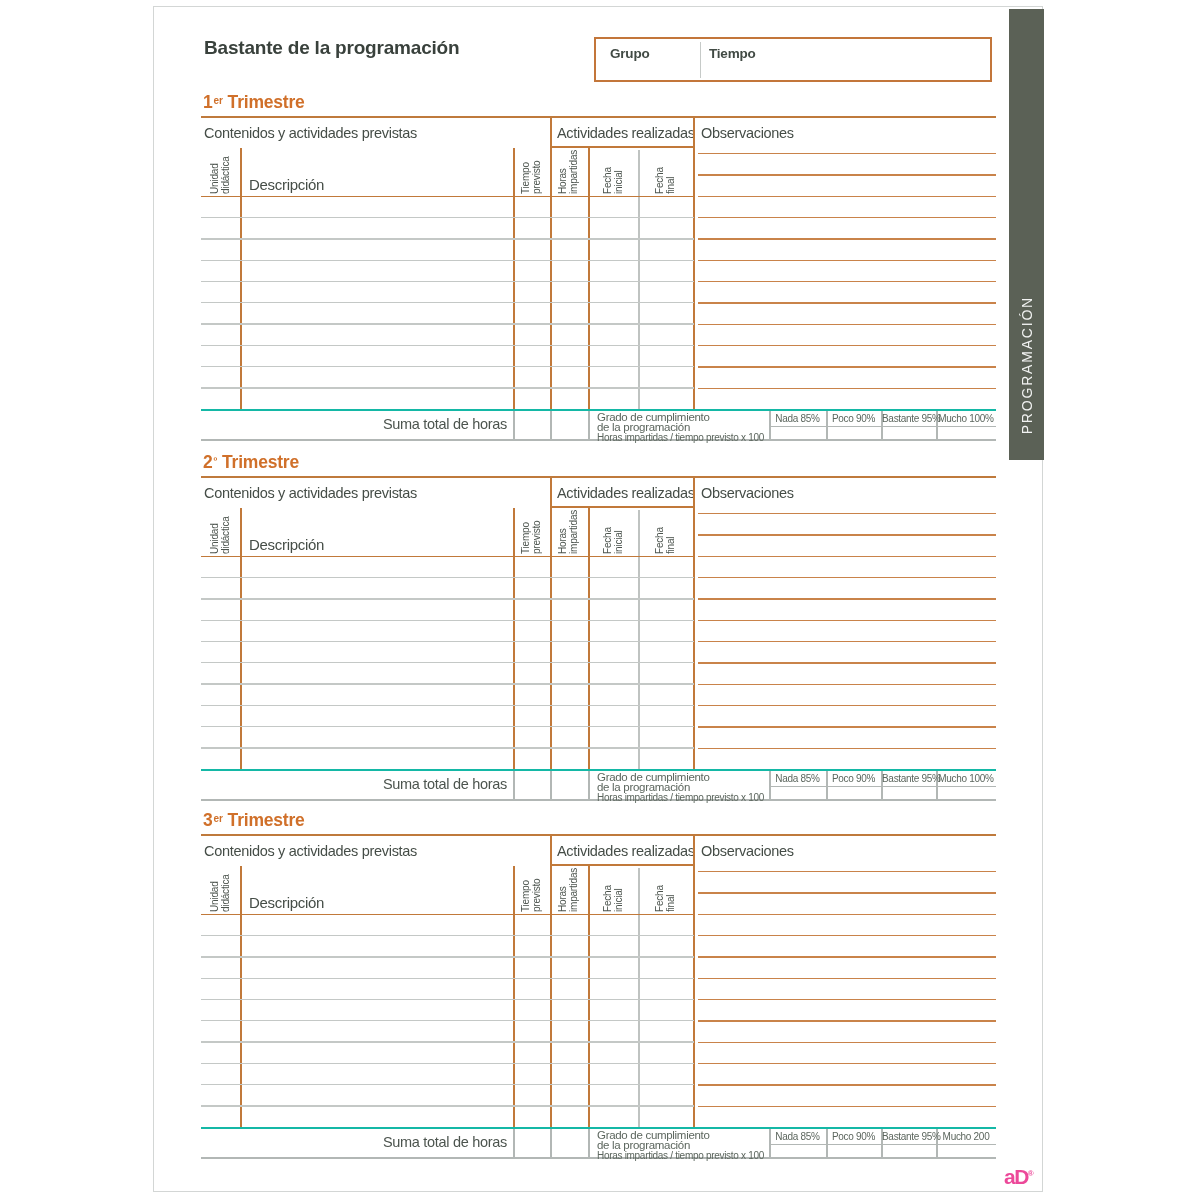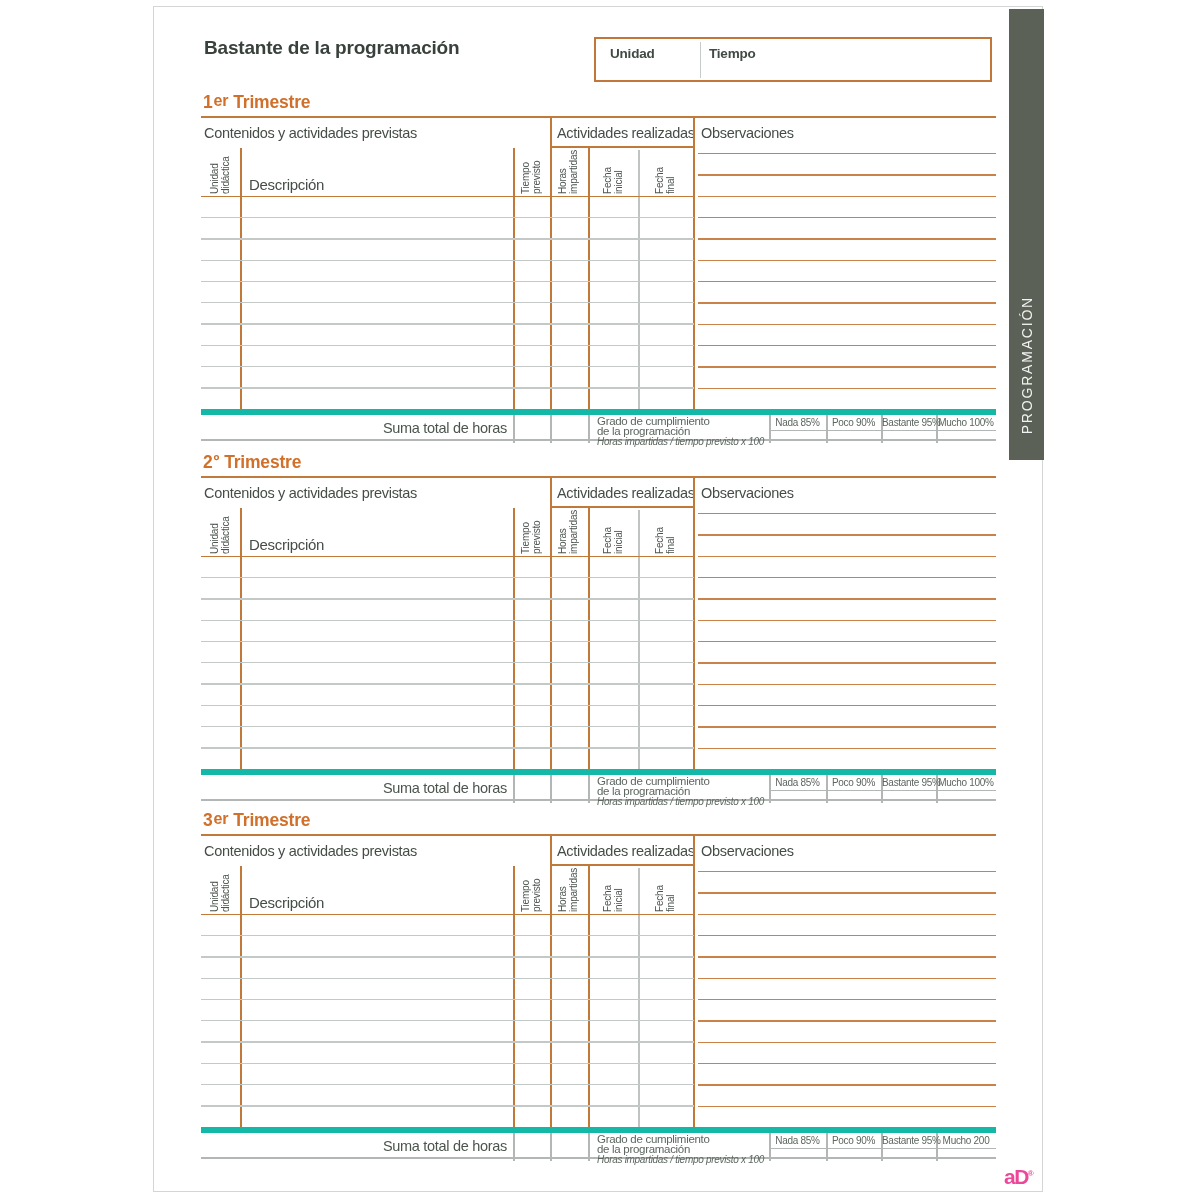--- a/index.html
+++ b/index.html
@@ -12,58 +12,58 @@
 
   .group-box { position:absolute; left:440px; top:30px; width:398px; height:45px; border:2px solid #c3763a; }
   .group-box .divider { position:absolute; left:104px; top:3px; width:1px; height:36px; background:#c6cac8; }
   .gb-label { position:absolute; top:7px; font-weight:bold; font-size:13.5px; color:#414a44; letter-spacing:-0.2px; }
 
   .tab { position:absolute; left:855px; top:2px; width:35px; height:451px; background:#5b6156; display:flex; justify-content:center; align-items:flex-end; }
   .tab span { writing-mode:vertical-rl; transform:rotate(180deg); color:#f2f3f2; font-size:14px; letter-spacing:1.8px; margin-bottom:26px; }
 
   .section { position:absolute; left:47px; width:795px; }
   .sec-title { height:29px; border-bottom:2px solid #bf7a3c; color:#d0702a; font-weight:bold; font-size:17.5px; display:flex; align-items:flex-end; padding:0 0 3px 2px; letter-spacing:-0.2px; }
-  .sec-title sup { font-size:16px; line-height:10px; margin:0 0 7px 1px;text-align:right; }
+  .sec-title sup { font-size:10px; line-height:10px; margin:0 0 7px 1px;text-align:right; }
   .sec-title .tword { margin-left:5px; }
 
   .grid { position:relative; width:795px; height:227px; }
   .gh { position:absolute; top:0; height:30px; display:flex; align-items:center; font-size:14.5px; color:#454d47; letter-spacing:-0.3px; white-space:nowrap; }
 
   .vl { position:absolute; width:2px; background:#c1793a; }
   .vl.gray { width:1.5px; background:#bfc3c1; }
   .hl { position:absolute; height:2px; background:#c1793a; }
 
   .vlabel { position:absolute; top:29px; height:47px; writing-mode:vertical-rl; transform:rotate(180deg); white-space:pre-line; font-size:10px; line-height:11px; color:#4c544e; letter-spacing:-0.2px; }
   .desc-label { position:absolute; left:48px; top:58px; font-size:15px; color:#454d47; letter-spacing:-0.3px; }
 
   .body-rules { position:absolute; left:0; top:79px; width:493px; height:211px;
     background:repeating-linear-gradient(to bottom, transparent 0 20px, #c4c8c6 20px 21.3px); }
   .obs-rules { position:absolute; left:497px; top:35px; width:298px; height:252px;
     background:repeating-linear-gradient(to bottom, #c9834a 0 1.2px, transparent 1.2px 21.35px); }
 
-  .sfooter { position:absolute; left:0; top:291px; width:795px; height:32px; border-top:6px solid #14b8a6; border-bottom:2px solid #b2b7b5; }
+  .sfooter { position:absolute; left:0; top:291px; width:795px; height:32px; border-top:2px solid #14b8a6; border-bottom:2px solid #b2b7b5; }
   .sum-label { position:absolute; left:0; top:5px; width:306px; text-align:right; font-size:14.5px; color:#4c544e; letter-spacing:-0.3px; }
   .fv { position:absolute; top:0; width:1.5px; height:28px; background:#b2b7b5; }
   .grade { position:absolute; left:396px; top:0; padding-top:1px; color:#5c665e; font-size:11.5px; line-height:10.3px; letter-spacing:-0.3px; white-space:nowrap; }
-  .grade .formula { font-style:italic; font-size:10px; }
+  .grade .formula { font-size:10px; }
   .opt { position:absolute; top:0; height:15px; line-height:15px; text-align:center; font-size:10px; color:#5c665e; letter-spacing:-0.3px; white-space:nowrap; }
   .opt-line { position:absolute; left:568px; top:15px; width:227px; height:1px; background:#b2b7b5; }
 
   .logo { position:absolute; left:818px; top:1158px; font-size:21px; font-weight:bold; color:#ec4899; letter-spacing:-1.5px;margin-left:32px; }
   .logo sup { font-size:8px; letter-spacing:0; vertical-align:super; }
 </style>
 </head>
 <body>
 
 <div class="page">
 
   <div class="doc-title">Bastante de la programación</div>
 
   <div class="group-box">
-    <span class="gb-label" style="left:14px">Unidad</span>
+    <span class="gb-label" style="left:14px">Grupo</span>
     <i class="divider"></i>
     <span class="gb-label" style="left:113px">Tiempo</span>
   </div>
 
   <div class="tab">
     <span>PROGRAMACIÓN</span>
   </div>
 
   <div class="section" style="top:82px">
     <div class="sec-title">

